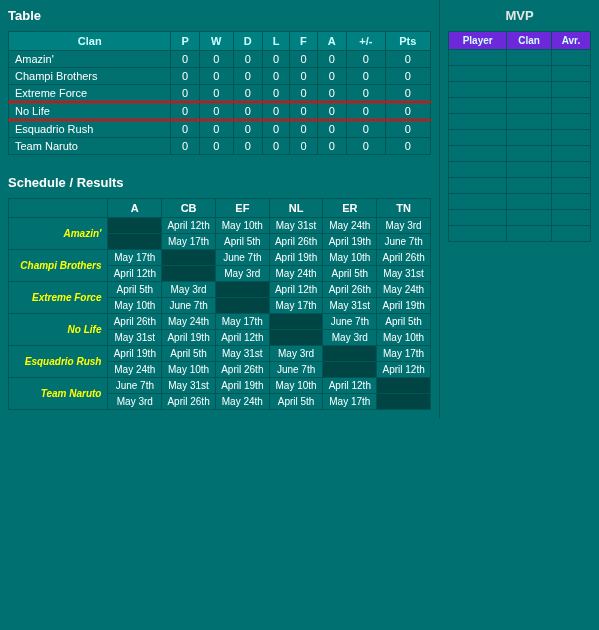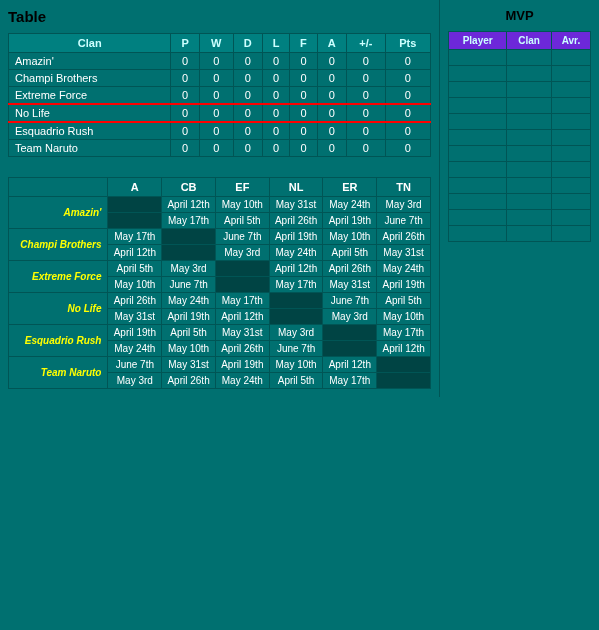--- a/index.html
+++ b/index.html
@@ -22,22 +22,22 @@
       padding: 8px;
     }
 
     .right-panel {
       width: 160px;
       padding: 8px;
       border-left: 1px solid #005555;
     }
 
     .section-title {
-      color: #000000;
-      font-size: 15px;
+      color: #ffffff;
+      font-size: 13px;
       font-weight: bold;
       margin-bottom: 8px;
     }
 
     
     .standings-table {
       width: 100%;
       border-collapse: collapse;
       margin-bottom: 20px;
     }
@@ -117,21 +117,21 @@
 
     .team-amazin { color: #ffff00; }
     .team-champi { color: #ffff00; }
     .team-extreme { color: #ffff00; }
     .team-nolife { color: #ffff00; }
     .team-esquadrio { color: #ffff00; }
     .team-naruto { color: #ffff00; }
 
     
     .mvp-title {
-      color: #000000;
+      color: #e5e5e5;
       font-size: 13px;
       font-weight: bold;
       text-align: center;
       margin-bottom: 8px;
     }
 
     .mvp-table {
       width: 100%;
       border-collapse: collapse;
     }
@@ -239,20 +239,21 @@
             <td>0</td>
             <td>0</td>
             <td class="val-cyan">0</td>
             <td class="val-red">0</td>
             <td class="val-yellow">0</td>
             <td>0</td>
           </tr>
         </tbody>
     </table>
 
+    <div class="section-title">Schedule / Results</div>
 
     <table class="schedule-table">
       <thead>
         <tr id="schedule-header-row">
         <th></th>
             <th>A</th>
             <th>CB</th>
             <th>EF</th>
             <th>NL</th>
             <th>ER</th>

